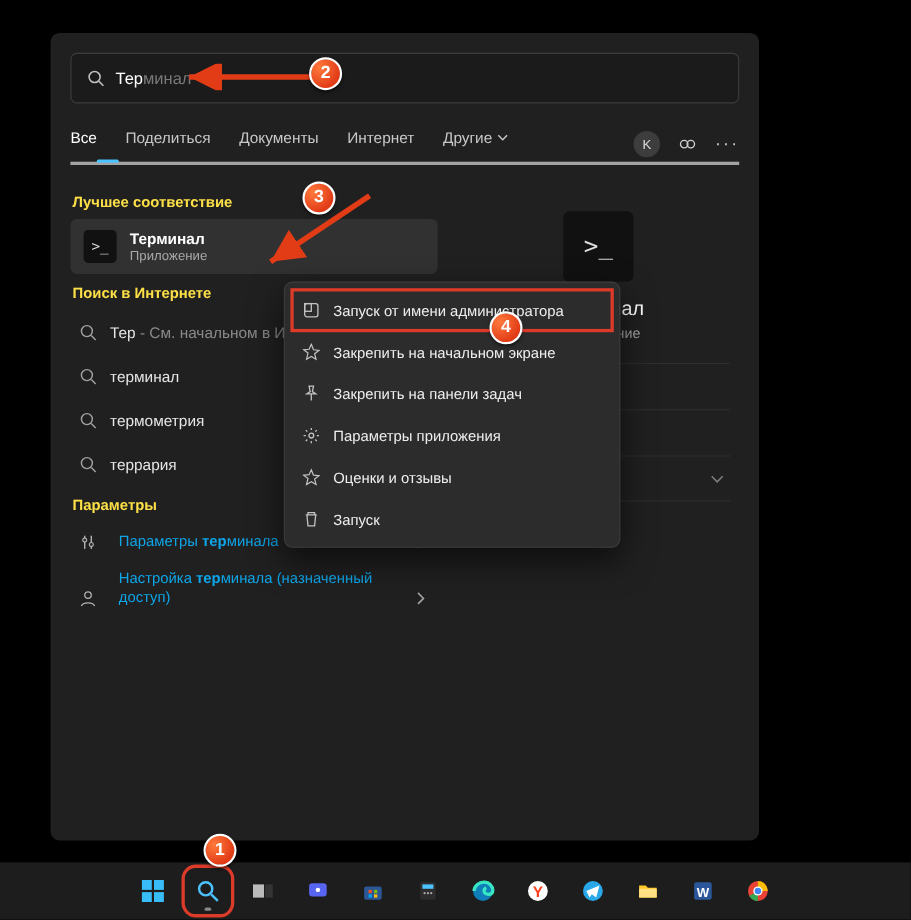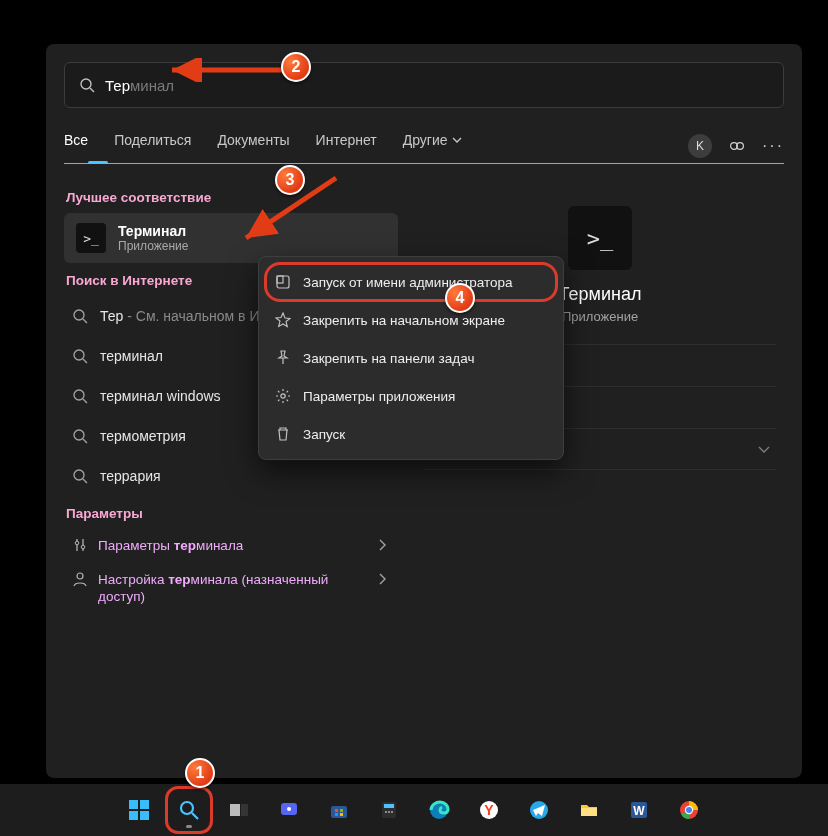--- a/index.html
+++ b/index.html
@@ -1,53 +1,53 @@
 <!DOCTYPE html>
 <html><head>
 <meta charset="utf-8">
 <style>
   *{box-sizing:border-box;margin:0;padding:0;font-family:"Segoe UI",Arial,sans-serif;-webkit-font-smoothing:antialiased}
   body{background:#000;width:828px;height:836px;overflow:hidden;position:relative;color:#fff}
-  .panel{position:absolute;left:46px;top:44px;width:756px;height:734px;background:#202020;border-radius:8px;box-shadow:0 8px 40px rgba(0,0,0,.6)}
+  .panel{position:absolute;left:46px;top:30px;width:644px;height:734px;background:#202020;border-radius:8px;box-shadow:0 8px 40px rgba(0,0,0,.6)}
   .search-row{display:flex;align-items:center;height:46px;margin:18px 18px 0 18px;background:#1b1b1b;border:1px solid #3c3c3c;border-radius:6px;padding:0 14px}
   .search-row svg{flex:none;margin-right:10px;opacity:.85}
   .search-row .q{font-size:15px;color:#fff}
   .search-row .ghost{color:#7a7a7a}
-  .tabs{display:flex;align-items:center;margin:20px 18px 0 18px;height:36px;border-bottom:1px solid #a3a3a3;font-size:14px;color:#c8c8c8;position:relative}
+  .tabs{display:flex;align-items:center;margin:20px 18px 0 18px;height:36px;border-bottom:3px solid #a3a3a3;font-size:14px;color:#c8c8c8;position:relative}
   .tab{margin-right:26px;cursor:pointer;padding-bottom:12px}
   .tab.active{color:#fff}
   .tab.active::after{content:"";position:absolute;bottom:-1px;width:20px;height:3px;background:#4cc2ff;border-radius:2px}
   .tab-more svg{margin-left:4px}
   .tabs-right{margin-left:auto;display:flex;align-items:center;gap:16px}
   .avatar{width:24px;height:24px;border-radius:50%;background:#3d3d3d;display:flex;align-items:center;justify-content:center;font-size:12px;color:#ddd}
   .dots{letter-spacing:2px;font-size:16px;color:#cfcfcf;cursor:pointer}
   .columns{display:flex;margin-top:8px;height:calc(100% - 130px)}
   .left{width:352px;padding:8px 0 8px 18px;overflow:hidden}
   .right{flex:1;padding:16px 26px 8px 26px;position:relative}
-  .section-h{font-size:13.5px;font-weight:600;color:#f9a8d4;margin:10px 0 8px 2px}
+  .section-h{font-size:13.5px;font-weight:600;color:#fde047;margin:10px 0 8px 2px}
   .best{background:#313131;border-radius:6px;padding:10px 12px;display:flex;align-items:center;gap:12px;margin-bottom:10px}
   .term-ico{width:30px;height:30px;background:#111;border-radius:4px;display:flex;align-items:center;justify-content:center;font-family:Consolas,monospace;font-size:13px;color:#ddd}
   .best .ttl{font-size:14px;font-weight:600}
   .best .sub{font-size:12px;color:#a8a8a8}
   .list-item{display:flex;align-items:center;gap:12px;height:40px;padding:0 8px;font-size:14px;color:#e6e6e6;border-radius:5px;cursor:pointer}
   .list-item .fade{color:#8a8a8a}
   .list-item .chev{margin-left:auto;opacity:.6}
   .ico16{width:16px;height:16px;flex:none;opacity:.85}
-  .param-item{display:flex;align-items:flex-start;gap:10px;padding:8px;font-size:13.5px;color:#f0abfc;cursor:pointer;border-radius:5px}
+  .param-item{display:flex;align-items:flex-end;gap:20px;padding:8px;font-size:13.5px;color:#0ea5e9;cursor:pointer;border-radius:5px}
   .param-item .txt{flex:1;line-height:1.3}
   .right .big-ico{width:64px;height:64px;margin:18px auto 14px auto;background:#111;border-radius:6px;display:flex;align-items:center;justify-content:center;font-family:Consolas,monospace;font-size:22px;color:#ddd}
   .right .app-title{text-align:center;font-size:18px;font-weight:400;margin-bottom:4px}
   .right .app-sub{text-align:center;font-size:13px;color:#a2a2a2;margin-bottom:20px}
   .right .rlist .ritem{display:flex;align-items:center;justify-content:space-between;height:42px;border-top:1px solid #2e2e2e;font-size:13.5px;color:#dcdcdc;padding:0 4px}
   .right .rlist .ritem:last-child{border-bottom:1px solid #2e2e2e}
   .rchev{opacity:.6}
   
   .ctx{position:absolute;left:258px;top:256px;width:306px;background:#2c2c2c;border:1px solid #3e3e3e;border-radius:8px;padding:6px;box-shadow:0 12px 30px rgba(0,0,0,.6);z-index:30}
   .ctx .citem{display:flex;align-items:center;gap:12px;height:38px;padding:0 10px;font-size:13.5px;color:#eee;border-radius:5px;cursor:pointer}
-  .ctx .citem.hl{outline:3px solid #dc3b2a;outline-offset:-2px;border-radius:15px}
+  .ctx .citem.hl{outline:3px solid #dc3b2a;outline-offset:-2px;border-radius:0}
   
   .taskbar{position:absolute;left:0;bottom:0;width:828px;height:52px;background:#1d1d1d;display:flex;align-items:center;justify-content:center;gap:8px}
   .tb-item{width:42px;height:42px;border-radius:6px;display:flex;align-items:center;justify-content:center;cursor:pointer}
   .tb-item.hl{outline:3px solid #dc3b2a;border-radius:10px}
   .dot-under{width:6px;height:3px;border-radius:2px;background:#888;position:absolute;bottom:3px}
   .tb-wrap{position:relative;display:flex;align-items:center;justify-content:center}
   
   .badge{position:absolute;width:30px;height:30px;border-radius:50%;background:radial-gradient(circle at 30% 30%,#ff7a3c,#e23c17 70%);border:2px solid #fff;display:flex;align-items:center;justify-content:center;font-weight:700;font-size:16px;color:#fff;z-index:60;box-shadow:0 2px 3px rgba(0,0,0,.5)}
   .arrow{position:absolute;z-index:55;pointer-events:none}
   b{font-weight:700}
@@ -112,27 +112,20 @@
               <circle cx="7" cy="7" r="5" fill="none" stroke="#bbb" stroke-width="1.3"></circle>
               <line x1="11" y1="11" x2="15" y2="15" stroke="#bbb" stroke-width="1.3"></line>
             </svg>
             <span>тер<span>минал</span></span>
           </div>
           <div class="list-item">
             <svg class="ico16" viewBox="0 0 16 16">
               <circle cx="7" cy="7" r="5" fill="none" stroke="#bbb" stroke-width="1.3"></circle>
               <line x1="11" y1="11" x2="15" y2="15" stroke="#bbb" stroke-width="1.3"></line>
             </svg>
-            <span>тер<span>минал windows</span></span>
-          </div>
-          <div class="list-item">
-            <svg class="ico16" viewBox="0 0 16 16">
-              <circle cx="7" cy="7" r="5" fill="none" stroke="#bbb" stroke-width="1.3"></circle>
-              <line x1="11" y1="11" x2="15" y2="15" stroke="#bbb" stroke-width="1.3"></line>
-            </svg>
             <span>тер<span>мометрия</span></span>
           </div>
           <div class="list-item">
             <svg class="ico16" viewBox="0 0 16 16">
               <circle cx="7" cy="7" r="5" fill="none" stroke="#bbb" stroke-width="1.3"></circle>
               <line x1="11" y1="11" x2="15" y2="15" stroke="#bbb" stroke-width="1.3"></line>
             </svg>
             <span>тер<span>рария</span></span>
           </div>
         </div>
@@ -205,20 +198,26 @@
         <path d="M6 1h4l-1 5 3 2H4l3-2z M8 8v6" fill="none" stroke="#ddd" stroke-width="1.2"></path>
       </svg>
     <span>Закрепить на панели задач</span>
   </div>
   <div class="citem">
     <svg class="ico16" viewBox="0 0 16 16">
         <circle cx="8" cy="8" r="2.2" fill="none" stroke="#ddd" stroke-width="1.2"></circle>
         <path d="M8 1v2M8 13v2M1 8h2M13 8h2M3 3l1.4 1.4M11.6 11.6L13 13M13 3l-1.4 1.4M4.4 11.6L3 13" stroke="#ddd" stroke-width="1.2"></path>
       </svg>
     <span>Параметры приложения</span>
+  </div>
+  <div class="citem">
+    <svg class="ico16" viewBox="0 0 16 16">
+        <path d="M8 1l2 5 5 .5-4 3 1.3 5L8 12l-4.3 2.5L5 9 1 6l5-.5z" fill="none" stroke="#ddd" stroke-width="1.1"></path>
+      </svg>
+    <span>Оценки и отзывы</span>
   </div>
   <div class="citem">
     <svg class="ico16" viewBox="0 0 16 16">
         <path d="M3 4h10M5 4V2h6v2M4 4l1 10h6l1-10" fill="none" stroke="#ddd" stroke-width="1.2"></path>
       </svg>
     <span>Запуск</span>
   </div>
 </div>
 
 <svg class="arrow" style="left:166px;top:58px" width="130" height="24">

